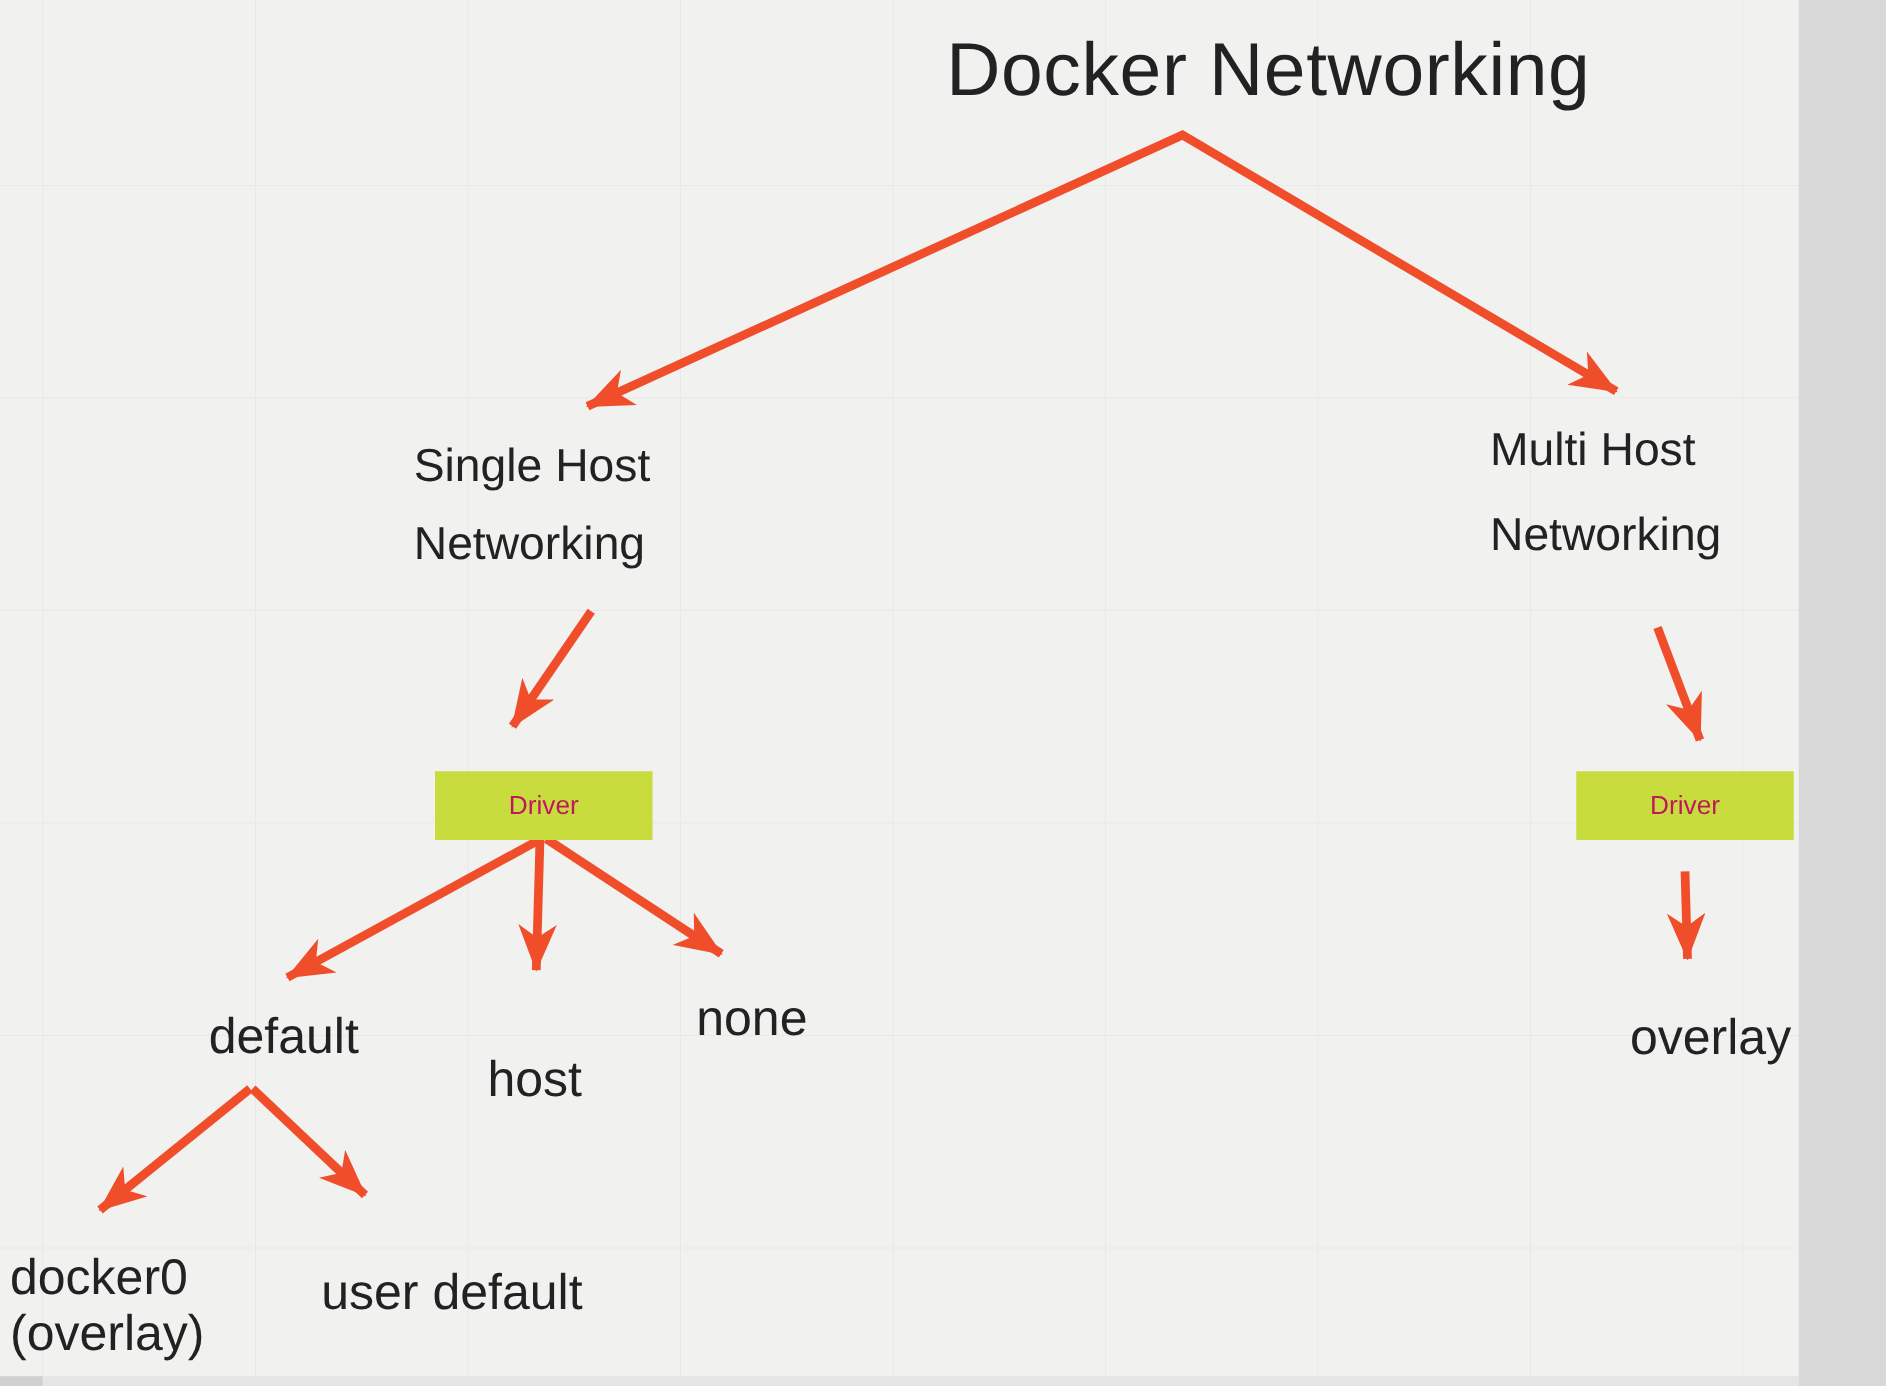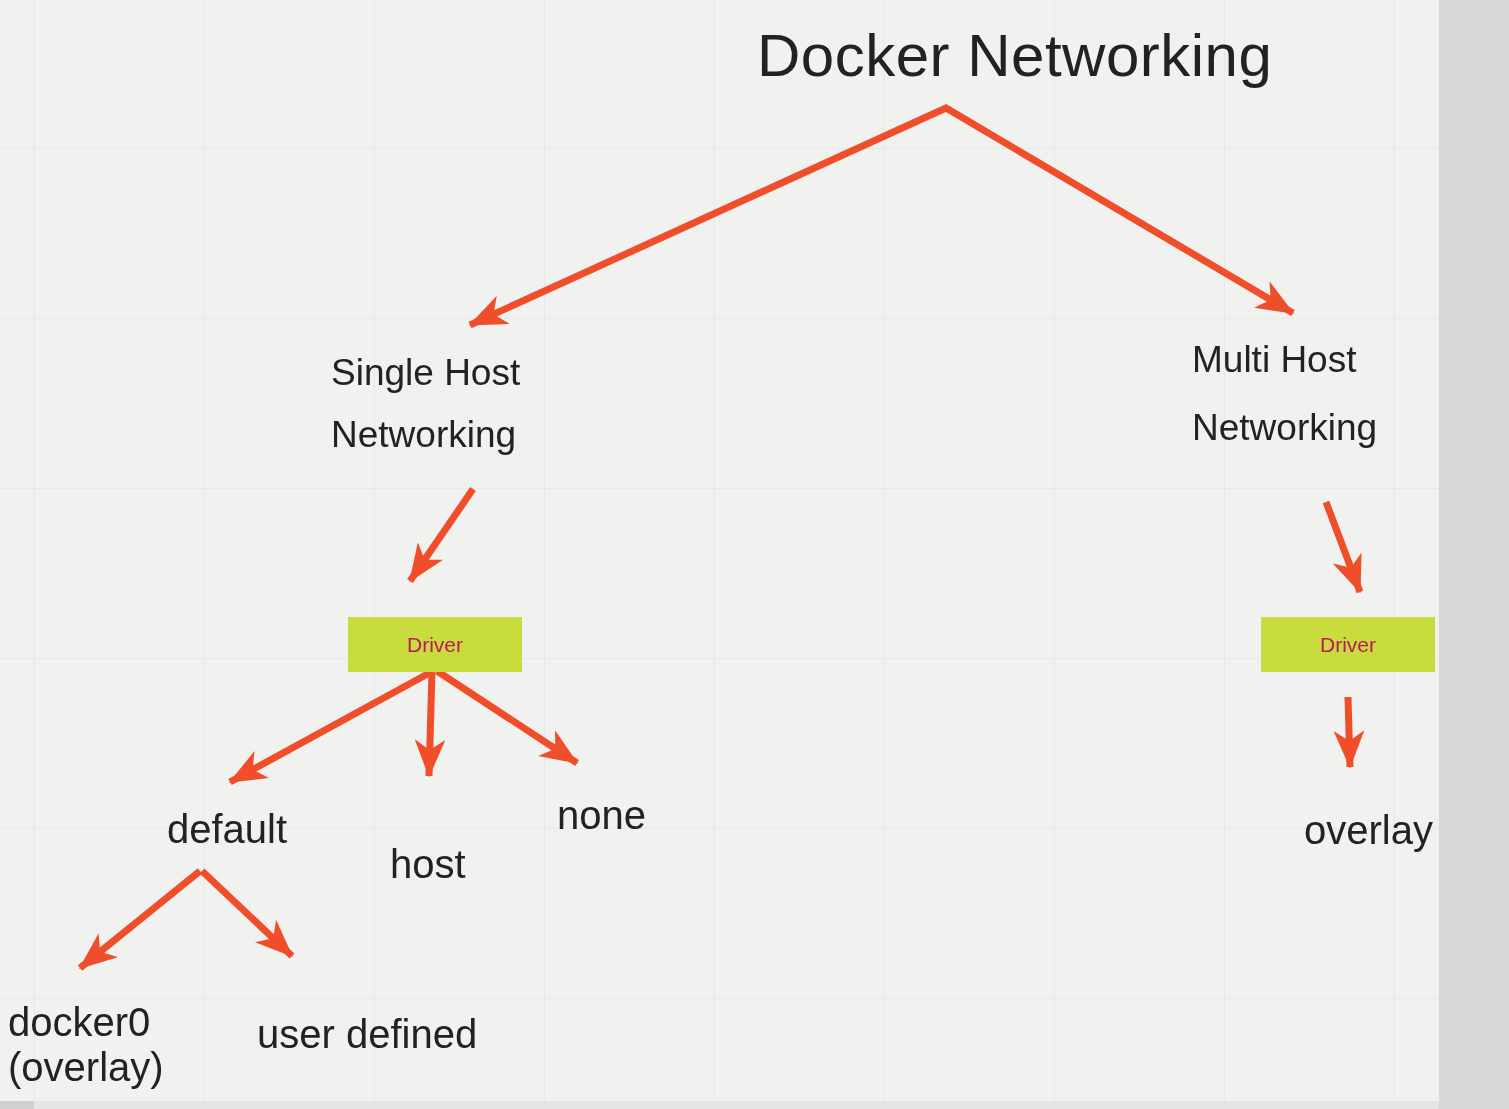--- a/index.html
+++ b/index.html
@@ -75,18 +75,18 @@
   <div class="abs leaf" style="left:167px;top:806px;">default</div>
 
   <div class="abs leaf" style="left:390px;top:841px;">host</div>
 
   <div class="abs leaf" style="left:557px;top:792px;">none</div>
 
   <div class="abs leaf" style="left:1304px;top:807px;">overlay</div>
 
   <div class="abs leaf two-line" style="left:8px;top:1000px;"><span>docker0</span><br><span>(overlay)</span></div>
 
-  <div class="abs leaf" style="left:257px;top:1011px;">user defined</div>
+  <div class="abs leaf" style="left:257px;top:1011px;">user default</div>
 
   <div class="edge-strip"></div>
   <div class="edge-strip-corner"></div>
 
 </div>
 
 </body></html>

